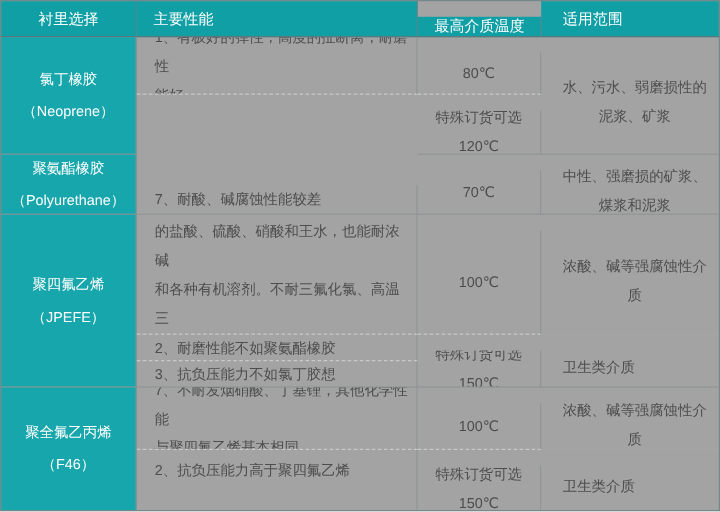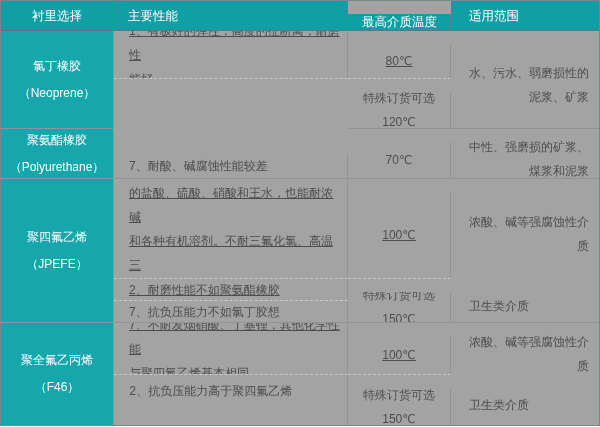--- a/index.html
+++ b/index.html
@@ -26,21 +26,21 @@
     border-bottom:1px solid var(--line);
     display:flex;
     align-items:center;
     font-size:12px;
     line-height:24px;
     white-space:pre-line;
     overflow:hidden;
   }
   .c4{border-right:none;}
   .nob{border-bottom:none;}
-  .dashb{border-bottom:1px dashed var(--dash);text-decoration:underline;}
+  .dashb{border-bottom:1px dashed var(--dash);}
   .subb{border-bottom:1px solid var(--subline);}
   
   .hd{
     background:var(--headerbg);
     color:#ffffff;
     font-size:12.5px;
     border-bottom:1px solid #5f7779;
     border-right:1px solid #52868a;
   }
   .hd.c4{border-right:none;}
@@ -51,25 +51,25 @@
   .lbl{
     background:var(--labelbg);
     color:#ffffff;
     justify-content:center;
     text-align:center;
     line-height:27px;
     font-size:12px;
   }
   
   .perf{padding-left:15px;padding-right:6px;text-align:left;}
-  .perf.top{align-items:flex-start;padding-top:5px;font-family:Liberation Mono, monospace;}
+  .perf.top{align-items:flex-start;padding-top:5px;}
   
   .temp{justify-content:center;text-align:center;}
   
-  .rng{padding-left:18px;padding-right:6px;text-align:right;margin-top:10px;}
+  .rng{padding-left:18px;padding-right:6px;text-align:center;margin-top:10px;}
   
   .gr1{grid-row:1;}  .gr2{grid-row:2;}  .gr3{grid-row:3;}  .gr4{grid-row:4;}
   .gr5{grid-row:5;}  .gr6{grid-row:6;}  .gr7{grid-row:7;}  .gr8{grid-row:8;}
   .gr9{grid-row:9;}  .gr10{grid-row:10;}
   .sp2{grid-row-end:span 2;}
   .sp3{grid-row-end:span 3;}
   .gc1{grid-column:1;} .gc2{grid-column:2;} .gc3{grid-column:3;margin-top:13px;} .gc4{grid-column:4;}
 </style>
 </head>
 <body>
@@ -91,21 +91,21 @@
 （F46）</div>
 
   <div class="cell perf gr2 gc2 dashb">1、有极好的弹性，高度的扯断离，耐磨性
 能好</div>
   <div class="cell perf gr5 gc2">7、耐酸、碱腐蚀性能较差</div>
   <div class="cell perf gr6 gc2 dashb">1、几乎可以抵抗所有化学介质，能耐妃糖
 的盐酸、硫酸、硝酸和王水，也能耐浓碱
 和各种有机溶剂。不耐三氟化氯、高温三
 氟化氧、高流速沸氟、液氧、臭氧的腐蚀</div>
   <div class="cell perf gr7 gc2 dashb">2、耐磨性能不如聚氨酯橡胶</div>
-  <div class="cell perf gr8 gc2">7、抗负压能力不如氯丁胶想</div>
+  <div class="cell perf gr8 gc2">3、抗负压能力不如氯丁胶想</div>
   <div class="cell perf gr9 gc2 dashb">7、不耐发烟硝酸、丁基锂，其他化学性能
 与聚四氟乙烯基本相同</div>
   <div class="cell perf top gr10 gc2 nob">2、抗负压能力高于聚四氟乙烯</div>
 
   <div class="cell temp gr2 gc3 dashb">80℃</div>
   <div class="cell temp gr3 gc3">特殊订货可选
 120℃</div>
   <div class="cell temp gr4 sp2 gc3">70℃</div>
   <div class="cell temp gr6 gc3 dashb">100℃</div>
   <div class="cell temp gr7 sp2 gc3">特殊订货可选

